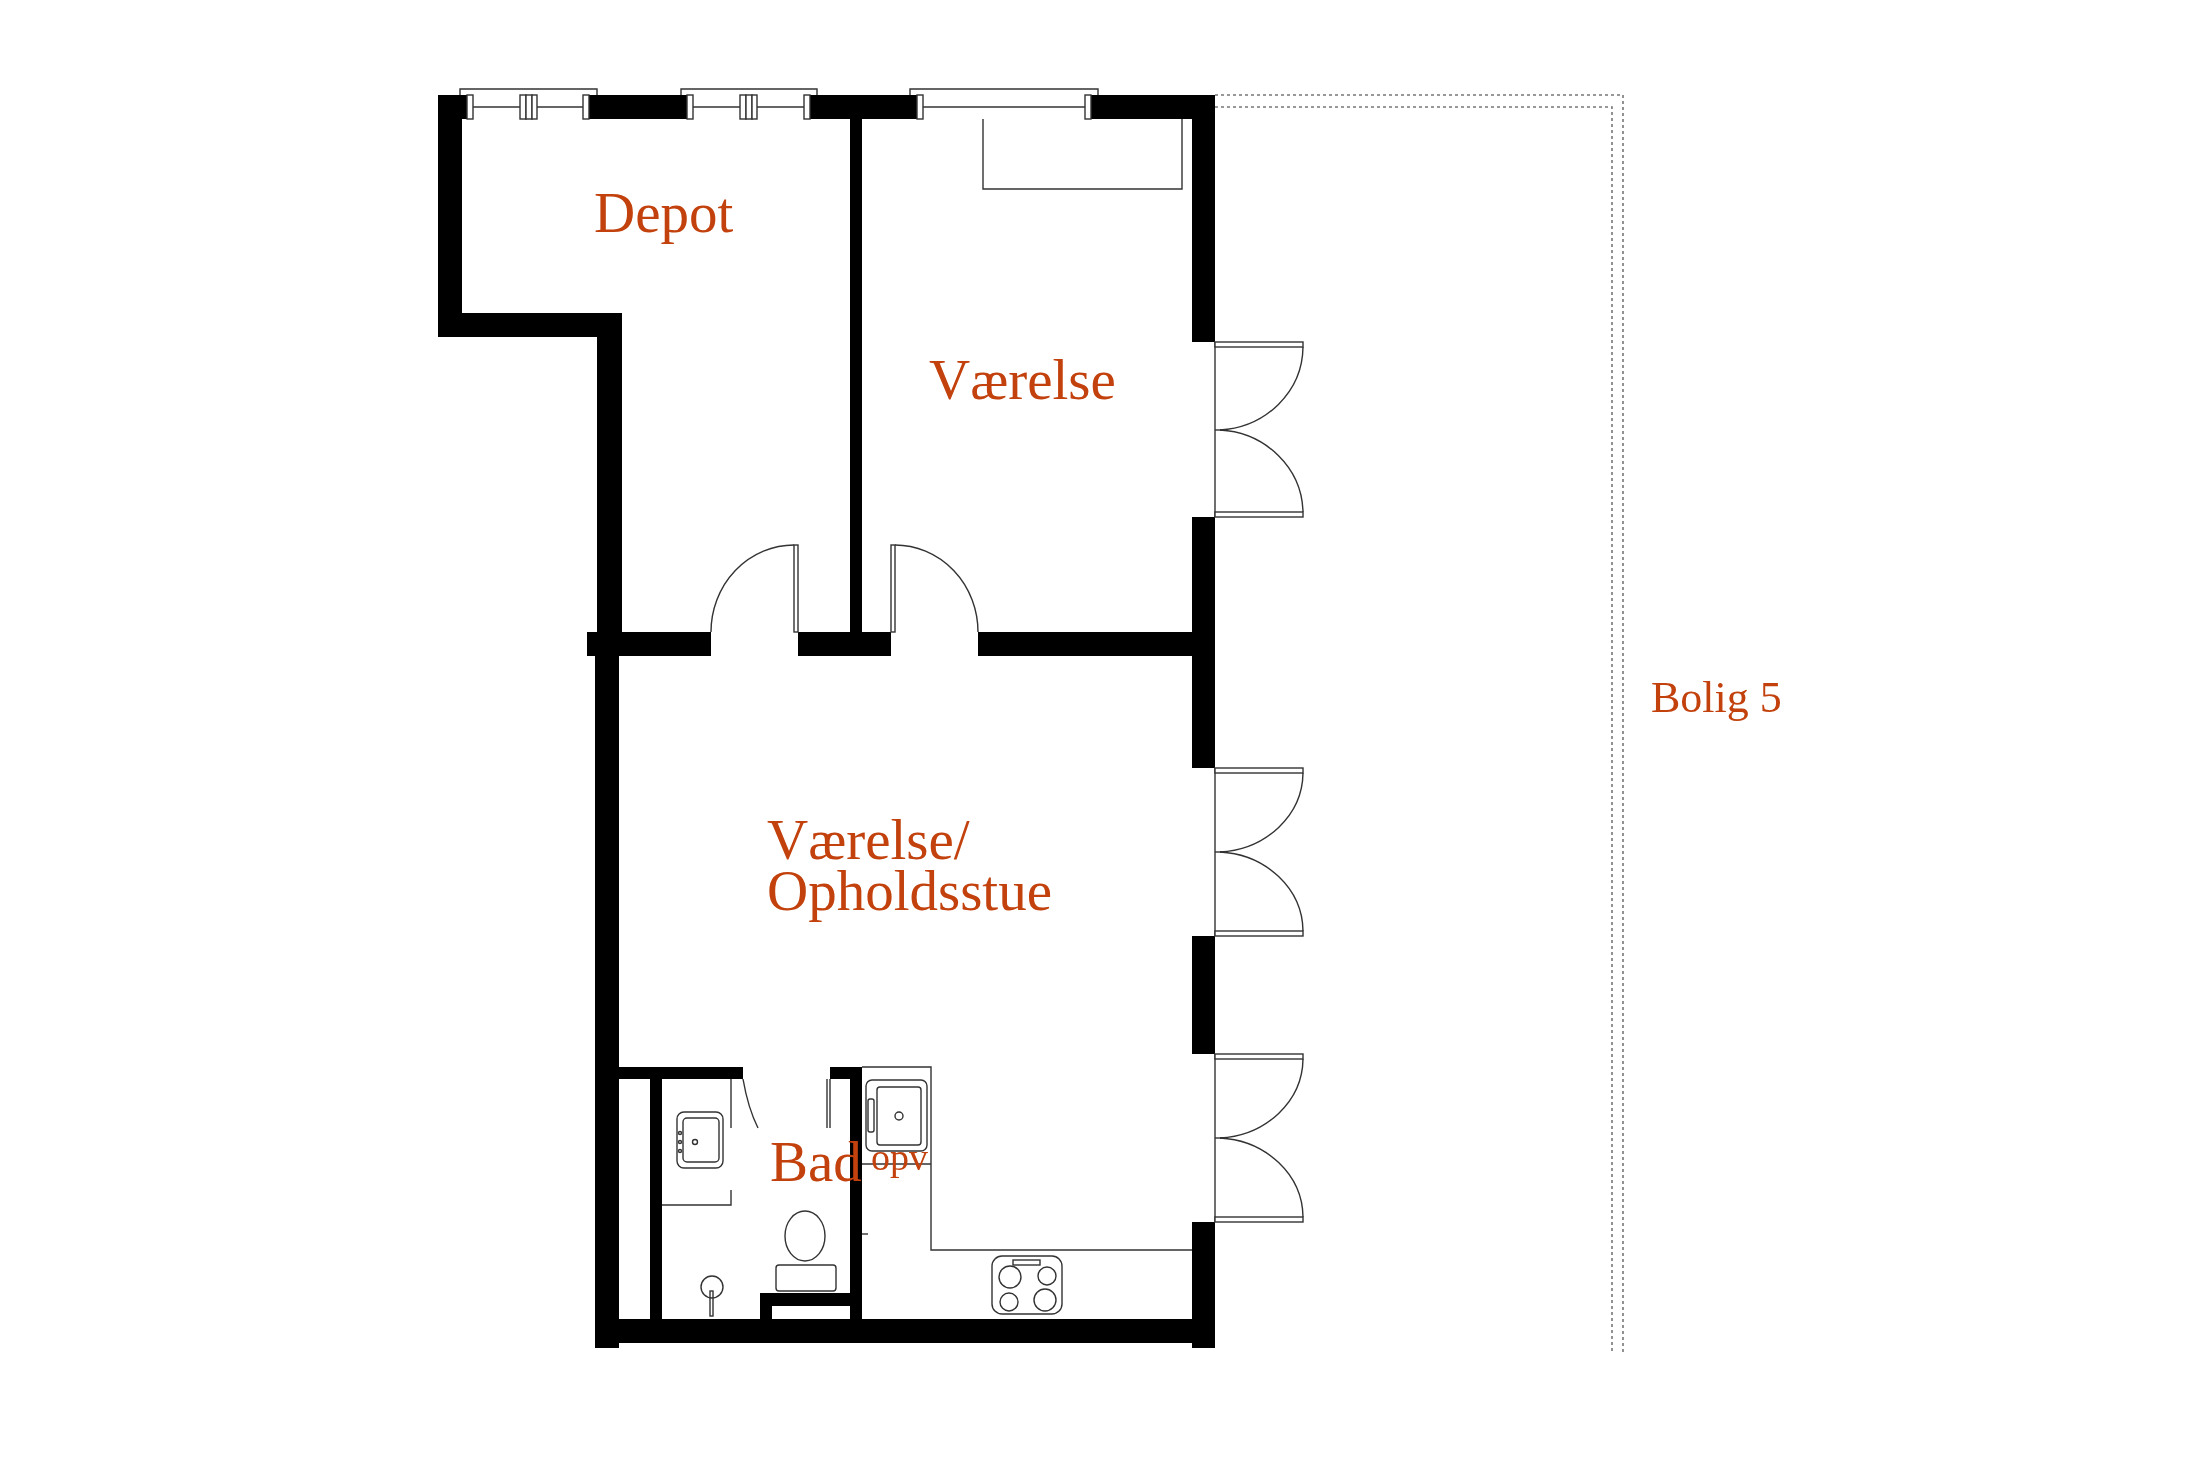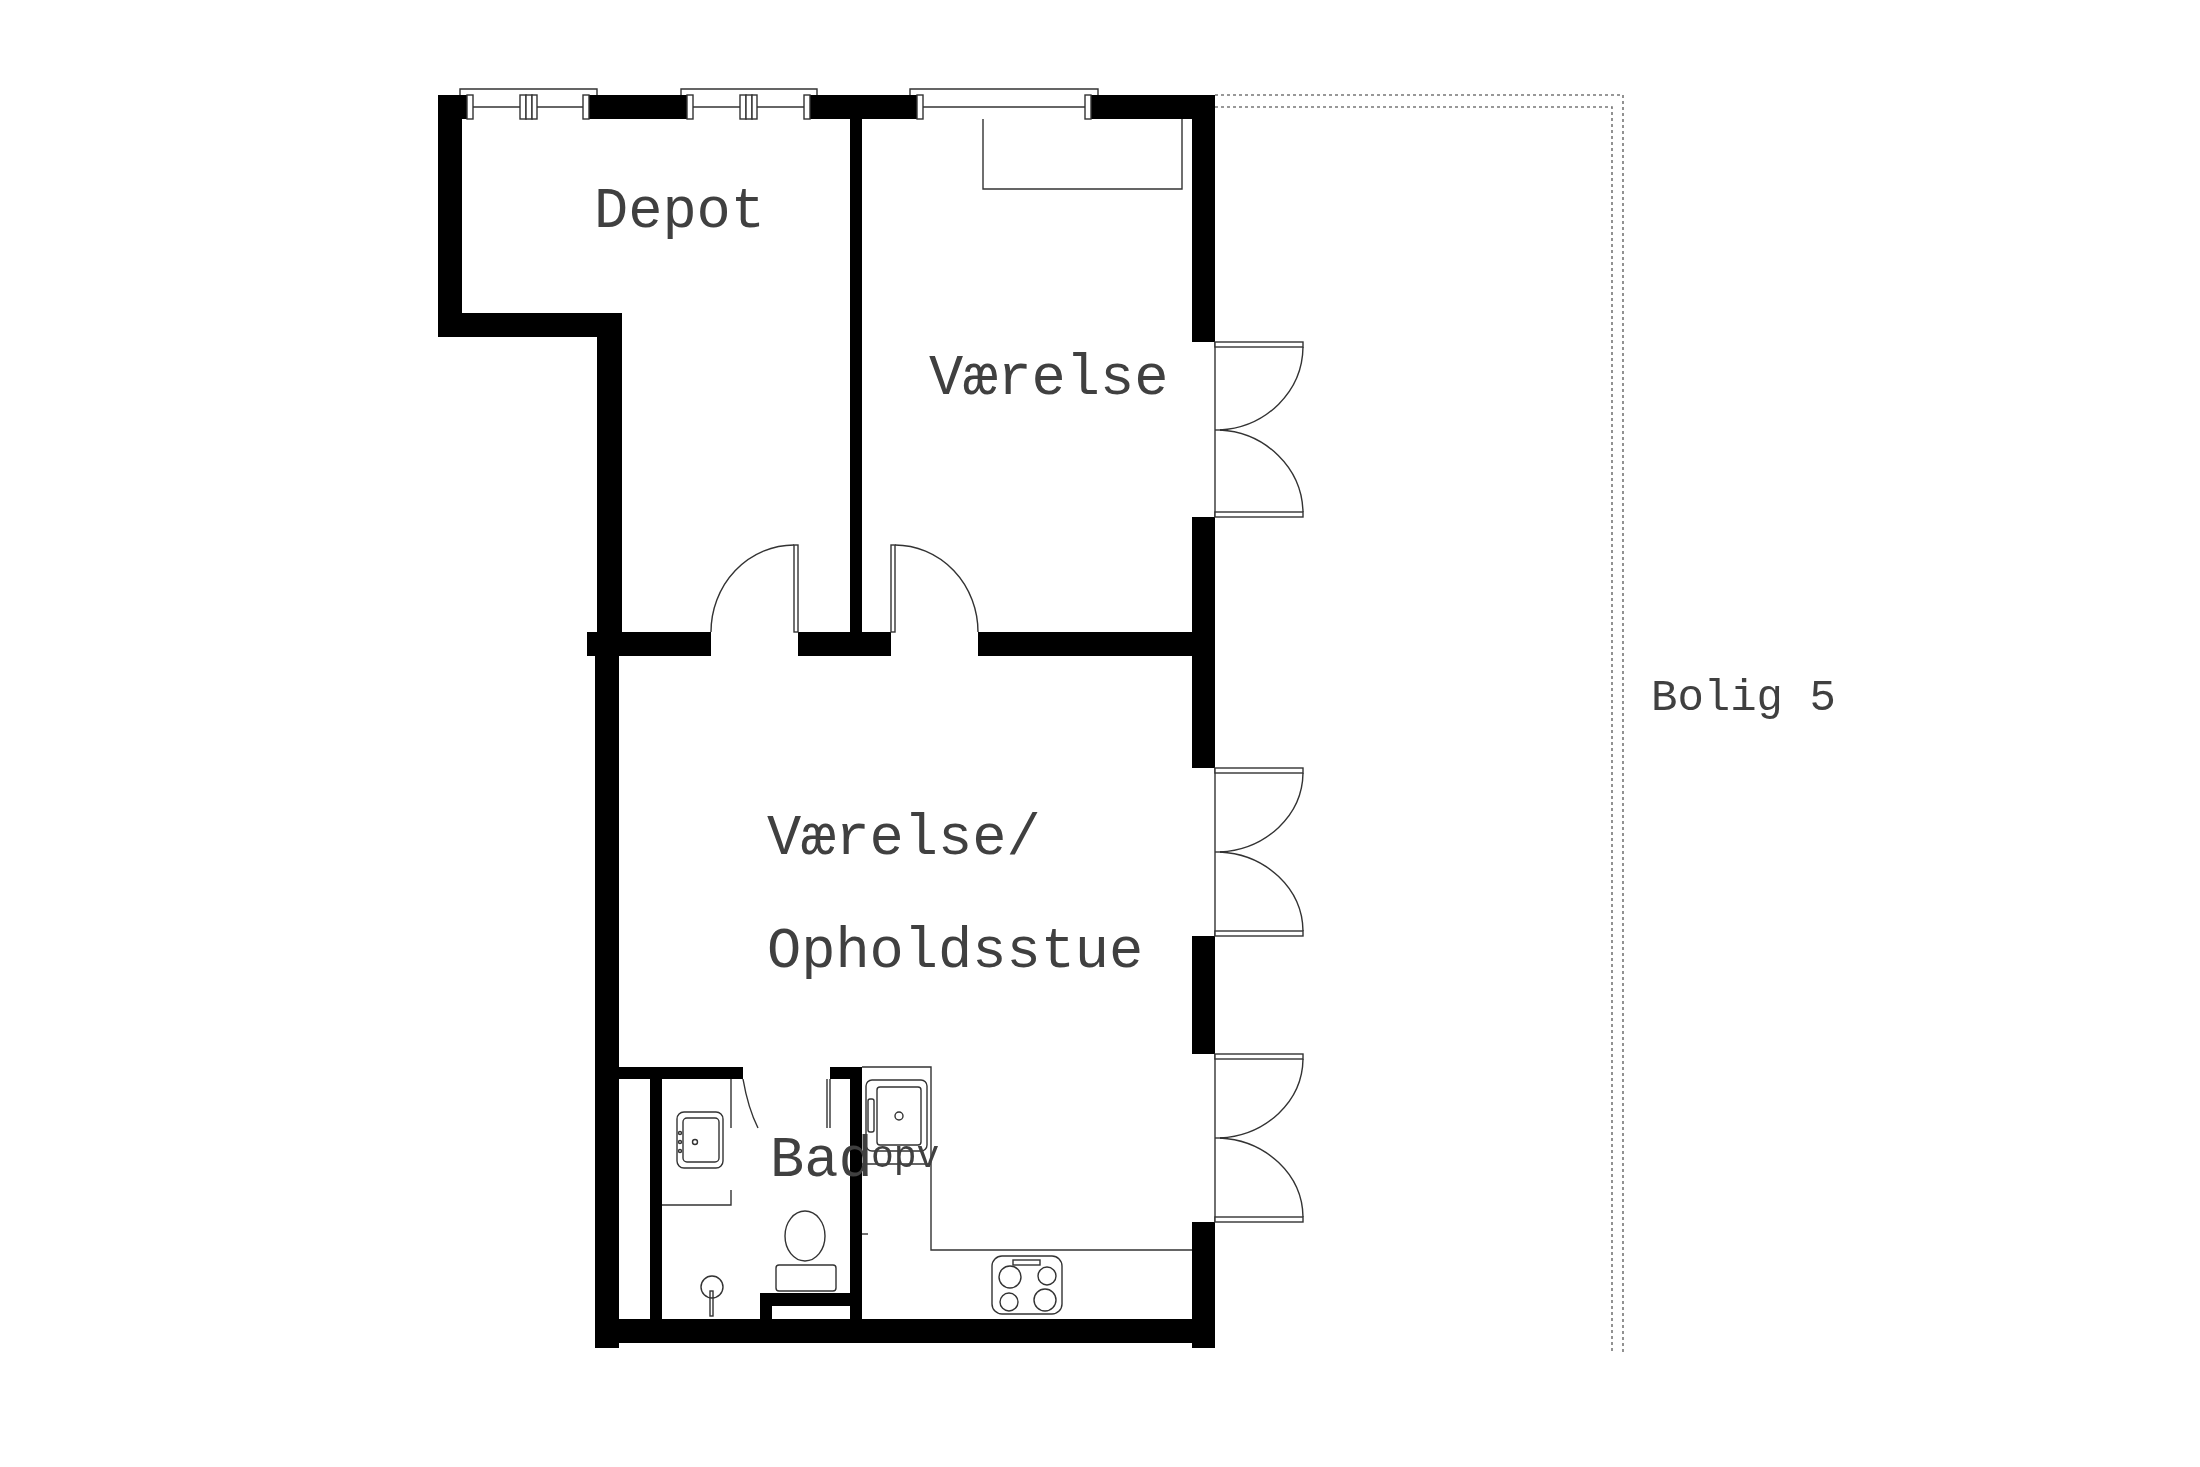--- a/index.html
+++ b/index.html
@@ -2,21 +2,21 @@
 <html><head>
 <meta charset="utf-8">
 <style>
   html, body { margin: 0; padding: 0; background: #ffffff; }
   body { width: 2200px; height: 1467px; position: relative; overflow: hidden; }
   #plan { position: absolute; left: 0; top: 0; }
   .wall { fill: #000000; }
   .thin { fill: none; stroke: #333333; stroke-width: 1.4; }
   .thin-w { fill: #ffffff; stroke: #333333; stroke-width: 1.4; }
   .dotted { fill: none; stroke: #777777; stroke-width: 1.6; stroke-dasharray: 3 3; }
-  .lbl { position: absolute; font-family: Liberation Mono, monospace; color: #404040; white-space: nowrap; line-height: 1; }
+  .lbl { position: absolute; font-family: Liberation Serif, serif; color: #c2410c; white-space: nowrap; line-height: 1; }
   .lbl-room { font-size: 57px; }
   .lbl-small { font-size: 38px; }
   .lbl-bolig { font-size: 44px; }
 </style>
 </head>
 <body>
 
 <svg id="plan" width="2200" height="1467" viewBox="0 0 2200 1467" xmlns="http://www.w3.org/2000/svg">
 
   <g>
@@ -172,16 +172,16 @@
     <circle class="thin" cx="1010" cy="1277" r="11"></circle>
     <circle class="thin" cx="1047" cy="1276" r="9"></circle>
     <circle class="thin" cx="1009" cy="1302" r="9"></circle>
     <circle class="thin" cx="1045" cy="1300" r="11"></circle>
   </g>
 </svg>
 
 <div class="lbl lbl-room" style="left:594px; top:184px;">Depot</div>
 <div class="lbl lbl-room" style="left:929px; top:351px;">Værelse</div>
 <div class="lbl lbl-room" style="left:767px; top:811px;">Værelse/</div>
-<div class="lbl lbl-room" style="left:767px; top:924px;">Opholdsstue</div>
+<div class="lbl lbl-room" style="left:767px; top:862px;">Opholdsstue</div>
 <div class="lbl lbl-room" style="left:770px; top:1127px;margin-top:6px;">Bad</div>
 <div class="lbl lbl-small" style="left:871px; top:1138px;">opv</div>
 <div class="lbl lbl-bolig" style="left:1651px; top:676px;">Bolig 5</div>
 
 </body></html>

